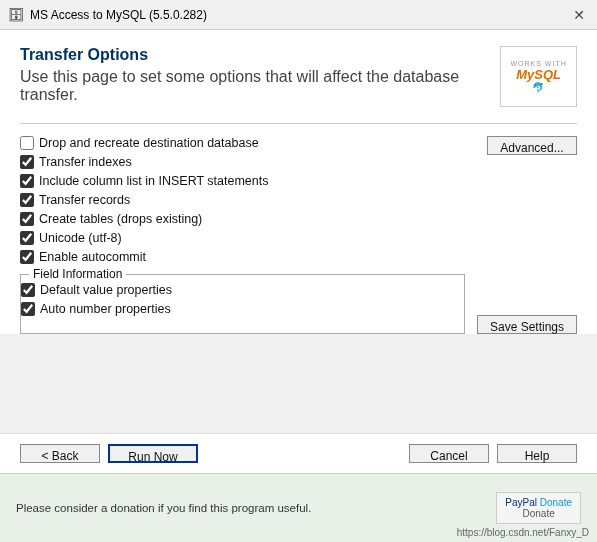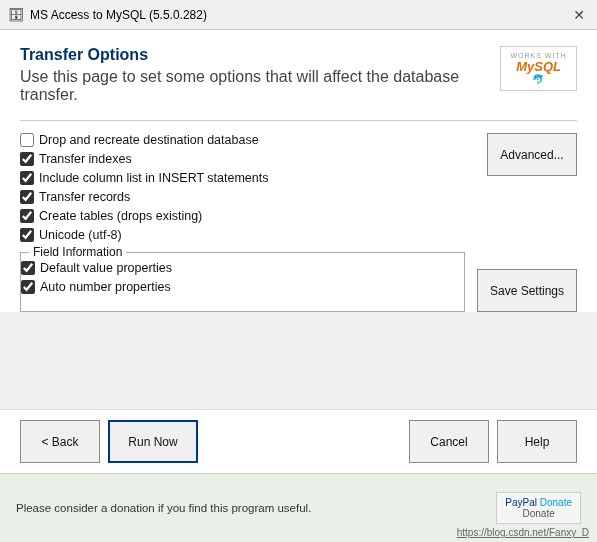--- a/index.html
+++ b/index.html
@@ -60,21 +60,21 @@
       font-weight: bold;
       color: #003366;
       margin-bottom: 4px;
     }
     .header-subtitle {
       font-size: 16px;
       color: #444;
     }
     .mysql-logo {
       width: 80px;
-      height: 45px;
+      height: 61px;
       border: 1px solid #ccc;
       display: flex;
       flex-direction: column;
       align-items: center;
       justify-content: center;
       font-size: 8px;
       color: #888;
       padding: 2px;
     }
     .mysql-logo .works-with {
@@ -152,21 +152,21 @@
     }
 
     
     .btn {
       padding: 4px 12px;
       font-size: 12px;
       border: 1px solid #888;
       background: #f0f0f0;
       cursor: pointer;
       min-width: 80px;
-      height: 43px;
+      height: 19px;
       color: #111;
     }
     .btn-advanced {
       min-width: 90px;
     }
     .btn-save {
       min-width: 90px;
     }
 
     
@@ -206,21 +206,20 @@
     .footer-text {
       font-size: 11.5px;
       color: #333;
     }
     .footer-url {
       font-size: 10px;
       color: #666;
       position: absolute;
       bottom: 4px;
       right: 8px;
-      text-decoration: underline;
     }
     .paypal-btn {
       border: 1px solid #ccc;
       background: #f5f5f5;
       padding: 4px 8px;
       cursor: pointer;
       display: flex;
       flex-direction: column;
       align-items: center;
       font-size: 10px;
@@ -301,20 +300,24 @@
         <div class="checkbox-item">
           <input type="checkbox" id="cb5" checked="" style="">
           <label class="checkbox-label" for="cb5">Create tables (drops existing)</label>
         </div>
 
         <div class="checkbox-item">
           <input type="checkbox" id="cb6" checked="" style="">
           <label class="checkbox-label" for="cb6">Unicode (utf-8)</label>
         </div>
 
+        <div class="checkbox-item">
+          <input type="checkbox" id="cb7" checked="" style="">
+          <label class="checkbox-label" for="cb7">Enable autocommit</label>
+        </div>
 
         <div class="group-box">
           <span class="group-box-title">Field Information</span>
           <div class="checkbox-item">
             <input type="checkbox" id="fi1" checked="" style="">
             <label class="checkbox-label" for="fi1">Default value properties</label>
           </div>
           <div class="checkbox-item">
             <input type="checkbox" id="fi2" checked="" style="">
             <label class="checkbox-label" for="fi2">Auto number properties</label>

